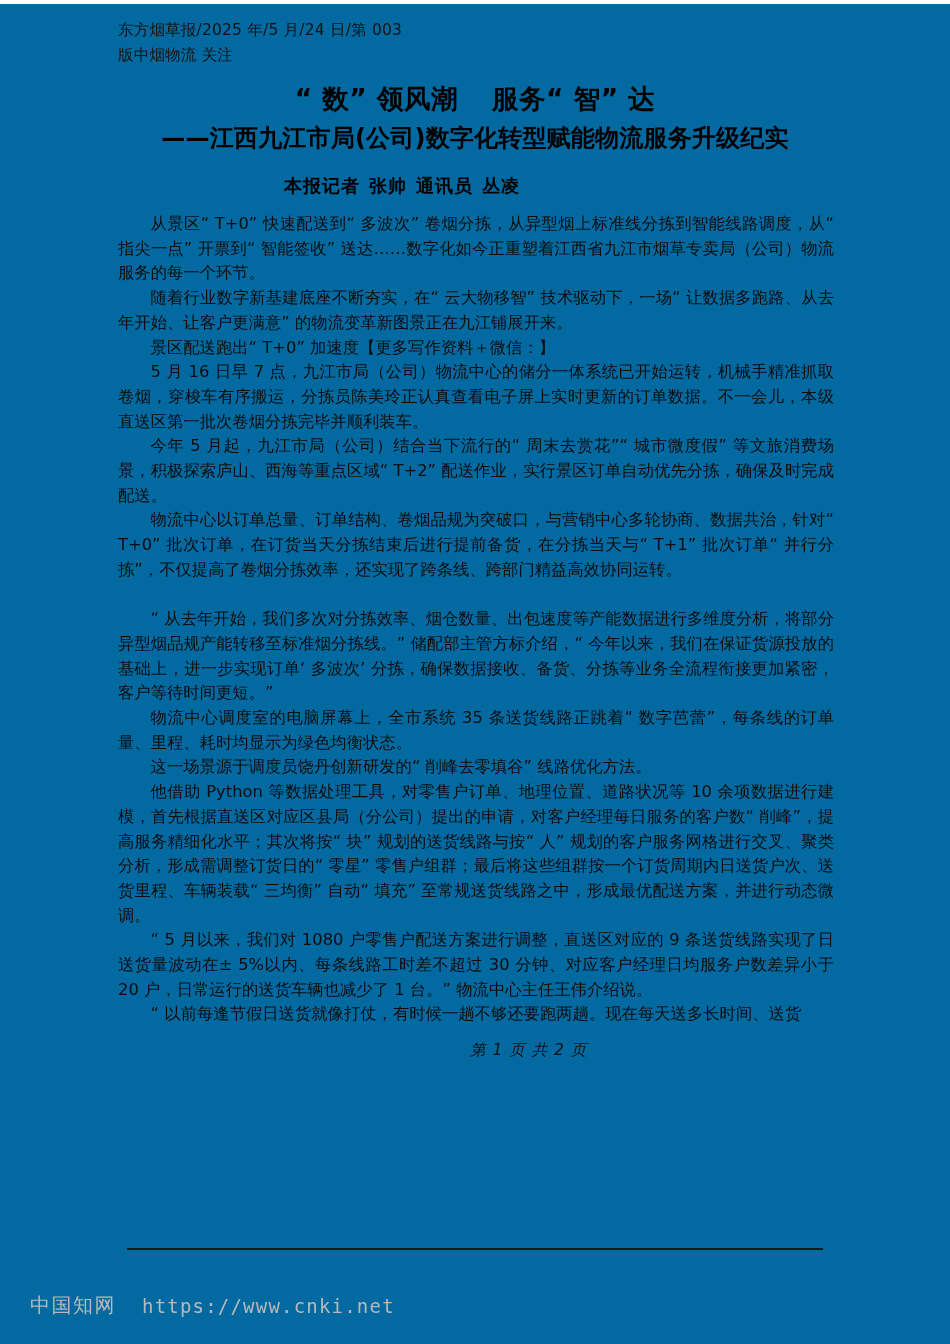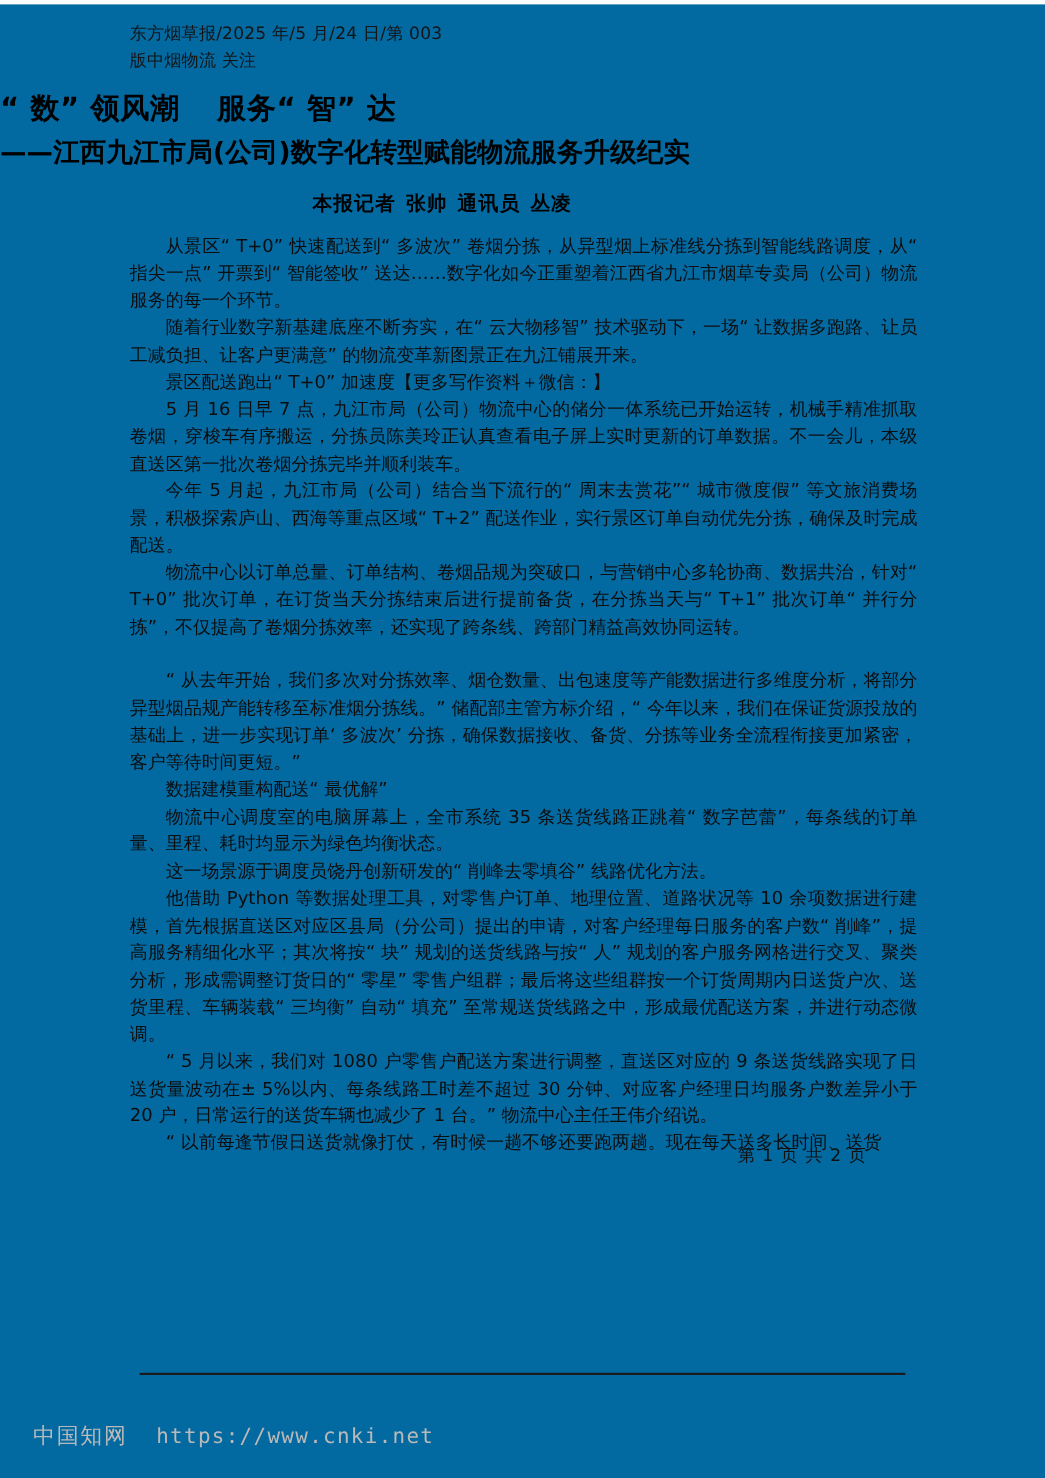--- a/index.html
+++ b/index.html
@@ -34,20 +34,21 @@
     color: #141414;
   }
   .source-header .line { display: block; white-space: nowrap; }
 
   
   .title-block {
     position: absolute;
     left: 0;
     top: 78px;
     width: 950px;
+    text-align: center;
   }
   .main-title {
     font-family: "DejaVu Sans", "Liberation Sans", sans-serif;
     font-weight: bold;
     font-size: 26.5px;
     line-height: 34px;
     letter-spacing: 0.5px;
     color: #000;
     white-space: pre;
   }
@@ -92,25 +93,26 @@
     text-indent: 2em;
   }
   .body-text p.spacer-before { margin-top: 24.7px; }
 
   
   .page-footer {
     position: absolute;
     left: 0;
     top: 1036px;
     width: 788px;
-    text-align: right;
+    text-align: left;
     padding-right: 0;
     font-size: 15.5px;
     letter-spacing: 1px;
     color: #111;
+    font-style: italic;
   }
   .page-footer-inner {
     display: inline-block;
     margin-left: 470px;
   }
   .rule {
     position: absolute;
     left: 127px;
     top: 1244px;
     width: 696px;
@@ -150,27 +152,26 @@
 
   <div class="title-block">
     <div class="main-title"><span>“ 数” 领风潮</span><span class="gap"></span><span>服务“ 智” 达</span></div>
     <div class="sub-title">——江西九江市局(公司)数字化转型赋能物流服务升级纪实</div>
   </div>
 
   <div class="byline"><span>本报记者</span><span class="sp"></span><span>张帅</span><span class="sp"></span><span>通讯员</span><span class="sp"></span><span>丛凌</span></div>
 
   <div class="body-text">
     <p>从景区“ T+0” 快速配送到“ 多波次” 卷烟分拣，从异型烟上标准线分拣到智能线路调度，从“ 指尖一点” 开票到“ 智能签收” 送达……数字化如今正重塑着江西省九江市烟草专卖局（公司）物流服务的每一个环节。</p>
-    <p>随着行业数字新基建底座不断夯实，在“ 云大物移智” 技术驱动下，一场“ 让数据多跑路、让员工减负担、让客户更满意” 的物流变革新图景正在九江铺展开来。</p>
+    <p>随着行业数字新基建底座不断夯实，在“ 云大物移智” 技术驱动下，一场“ 让数据多跑路、从去年开始、让客户更满意” 的物流变革新图景正在九江铺展开来。</p>
     <p>景区配送跑出“ T+0” 加速度【更多写作资料＋微信：】</p>
     <p>5 月 16 日早 7 点，九江市局（公司）物流中心的储分一体系统已开始运转，机械手精准抓取卷烟，穿梭车有序搬运，分拣员陈美玲正认真查看电子屏上实时更新的订单数据。不一会儿，本级直送区第一批次卷烟分拣完毕并顺利装车。</p>
     <p>今年 5 月起，九江市局（公司）结合当下流行的“ 周末去赏花”“ 城市微度假” 等文旅消费场景，积极探索庐山、西海等重点区域“ T+2” 配送作业，实行景区订单自动优先分拣，确保及时完成配送。</p>
     <p>物流中心以订单总量、订单结构、卷烟品规为突破口，与营销中心多轮协商、数据共治，针对“ T+0” 批次订单，在订货当天分拣结束后进行提前备货，在分拣当天与“ T+1” 批次订单“ 并行分拣”，不仅提高了卷烟分拣效率，还实现了跨条线、跨部门精益高效协同运转。</p>
     <p class="spacer-before">“ 从去年开始，我们多次对分拣效率、烟仓数量、出包速度等产能数据进行多维度分析，将部分异型烟品规产能转移至标准烟分拣线。” 储配部主管方标介绍，“ 今年以来，我们在保证货源投放的基础上，进一步实现订单‘ 多波次’ 分拣，确保数据接收、备货、分拣等业务全流程衔接更加紧密，客户等待时间更短。”</p>
-    <p>数据建模重构配送“ 最优解”</p>
     <p>物流中心调度室的电脑屏幕上，全市系统 35 条送货线路正跳着“ 数字芭蕾”，每条线的订单量、里程、耗时均显示为绿色均衡状态。</p>
     <p>这一场景源于调度员饶丹创新研发的“ 削峰去零填谷” 线路优化方法。</p>
     <p>他借助 Python 等数据处理工具，对零售户订单、地理位置、道路状况等 10 余项数据进行建模，首先根据直送区对应区县局（分公司）提出的申请，对客户经理每日服务的客户数“ 削峰”，提高服务精细化水平；其次将按“ 块” 规划的送货线路与按“ 人” 规划的客户服务网格进行交叉、聚类分析，形成需调整订货日的“ 零星” 零售户组群；最后将这些组群按一个订货周期内日送货户次、送货里程、车辆装载“ 三均衡” 自动“ 填充” 至常规送货线路之中，形成最优配送方案，并进行动态微调。</p>
     <p>“ 5 月以来，我们对 1080 户零售户配送方案进行调整，直送区对应的 9 条送货线路实现了日送货量波动在± 5%以内、每条线路工时差不超过 30 分钟、对应客户经理日均服务户数差异小于 20 户，日常运行的送货车辆也减少了 1 台。” 物流中心主任王伟介绍说。</p>
     <p>“ 以前每逢节假日送货就像打仗，有时候一趟不够还要跑两趟。现在每天送多长时间、送货</p>
   </div>
 
   <div class="page-footer">
     <span class="page-footer-inner">第 1 页 共 2 页</span>
   </div>

